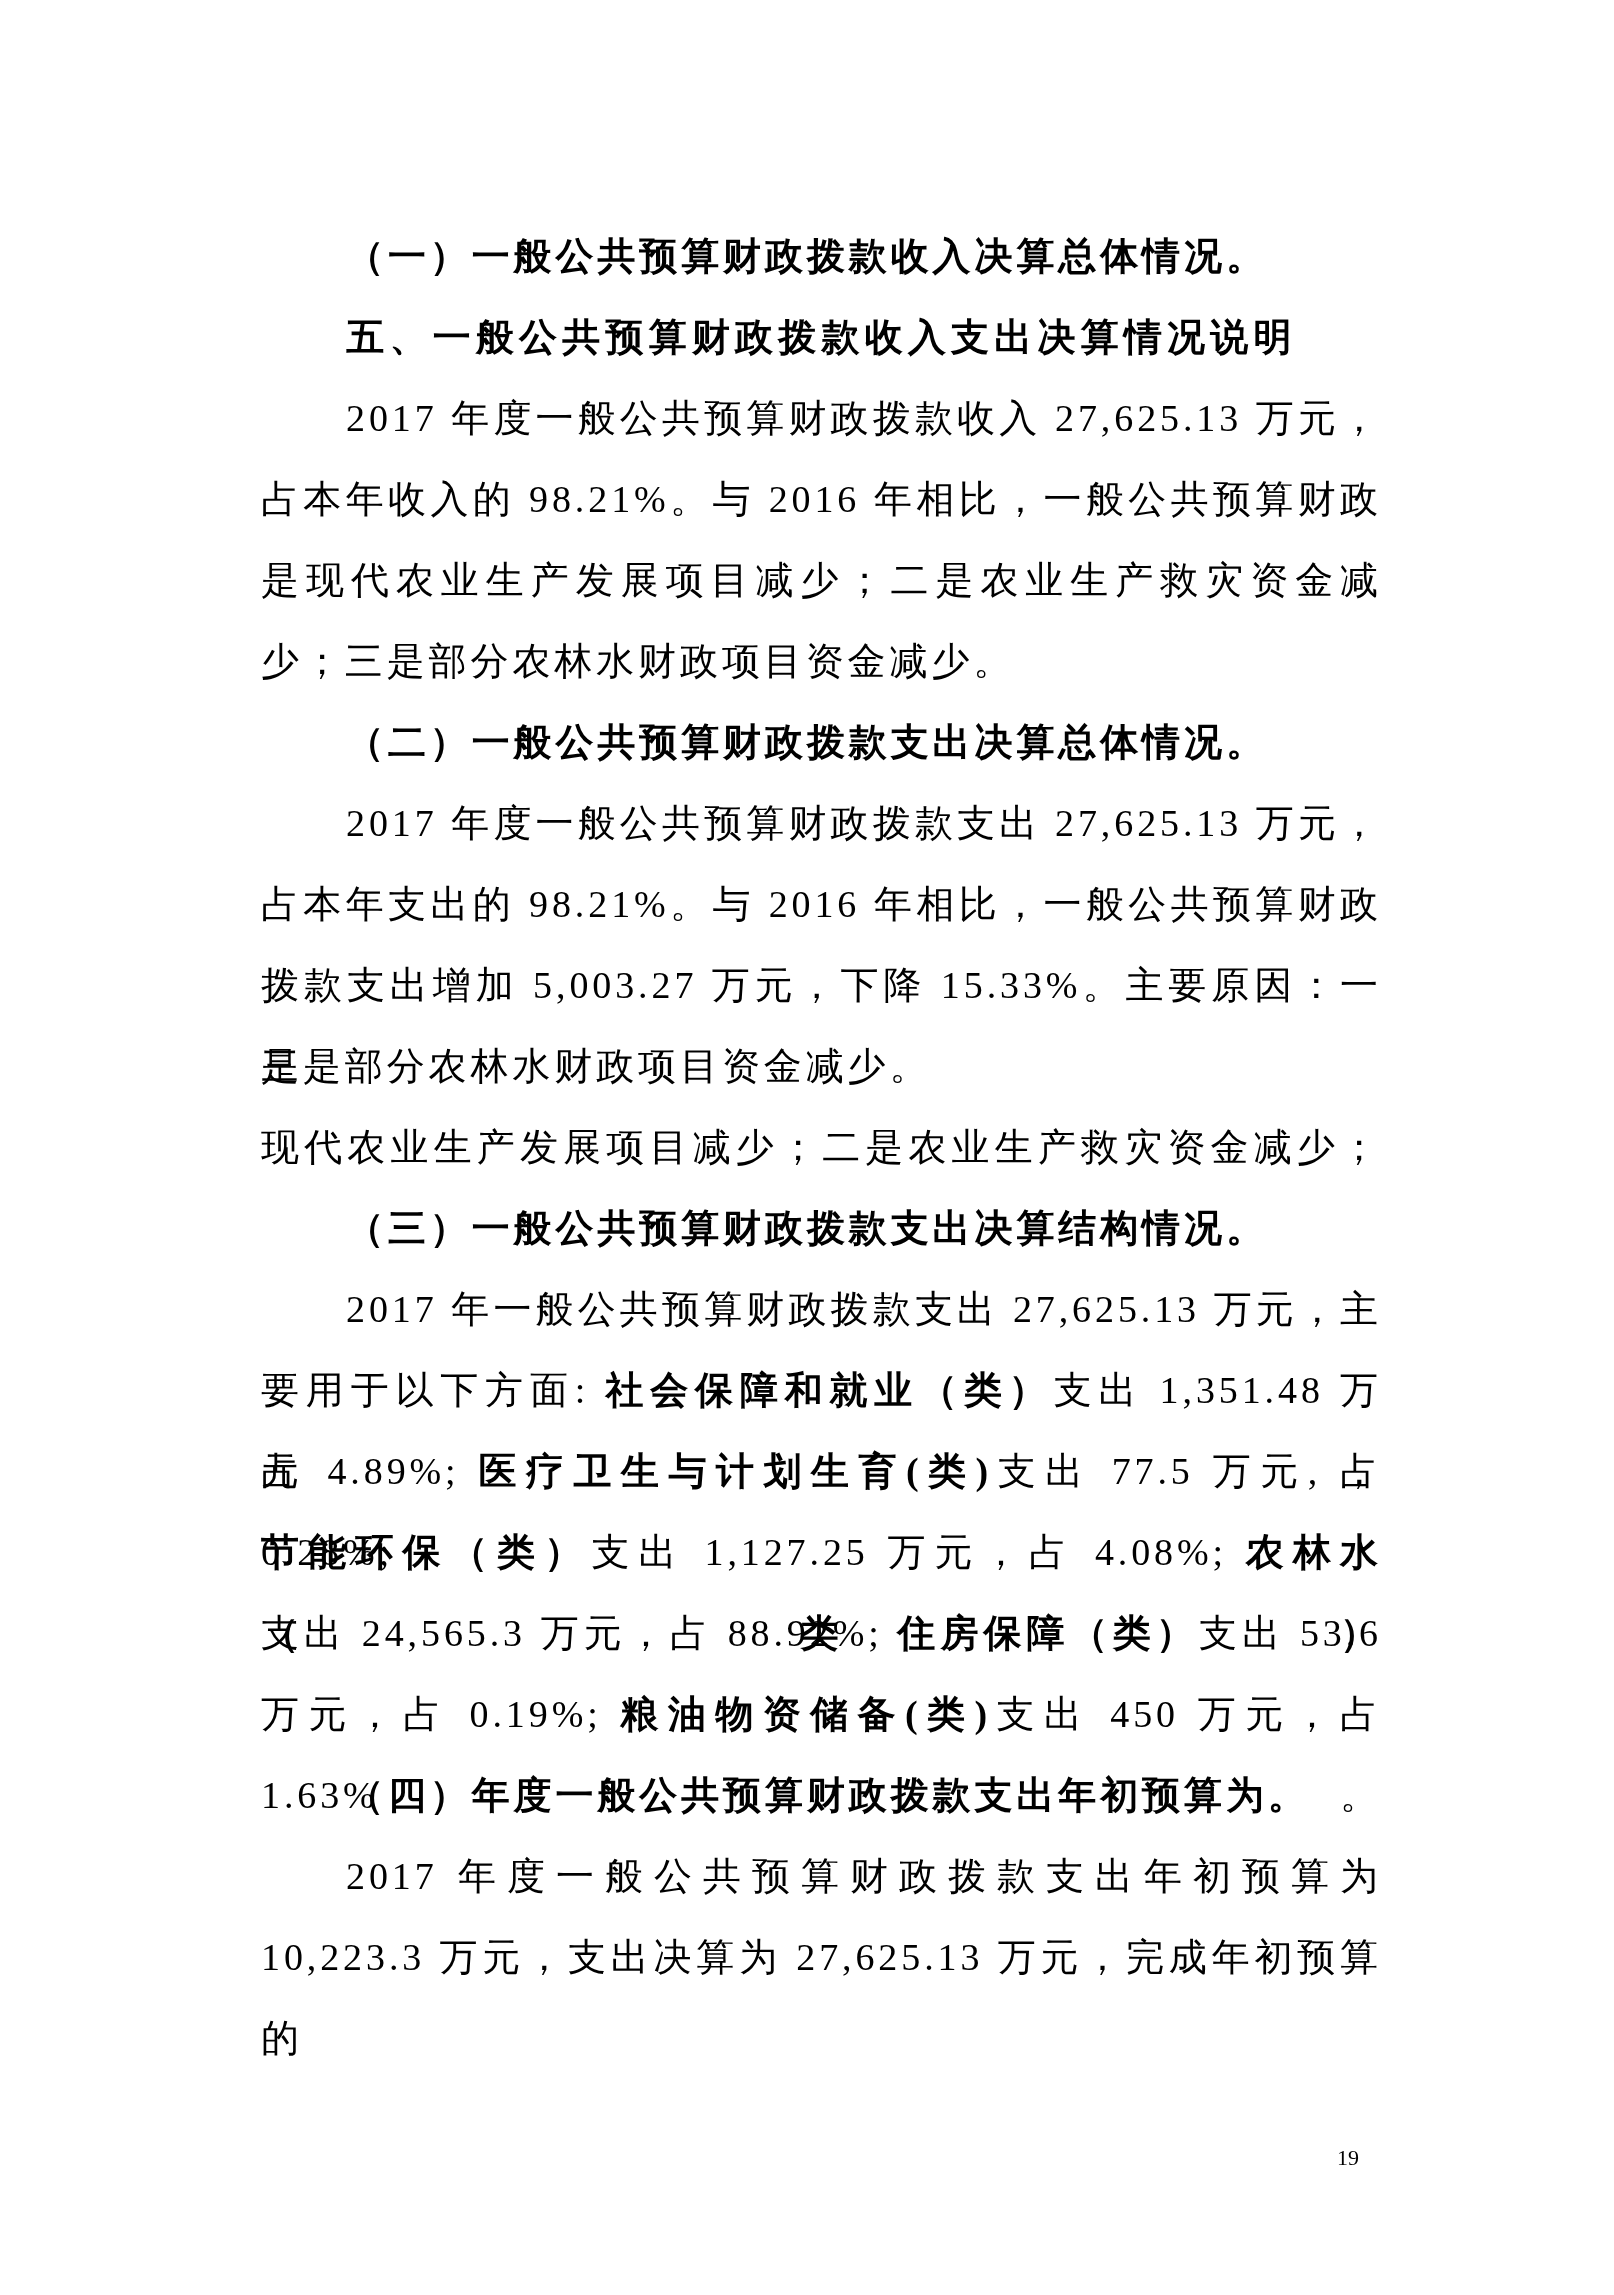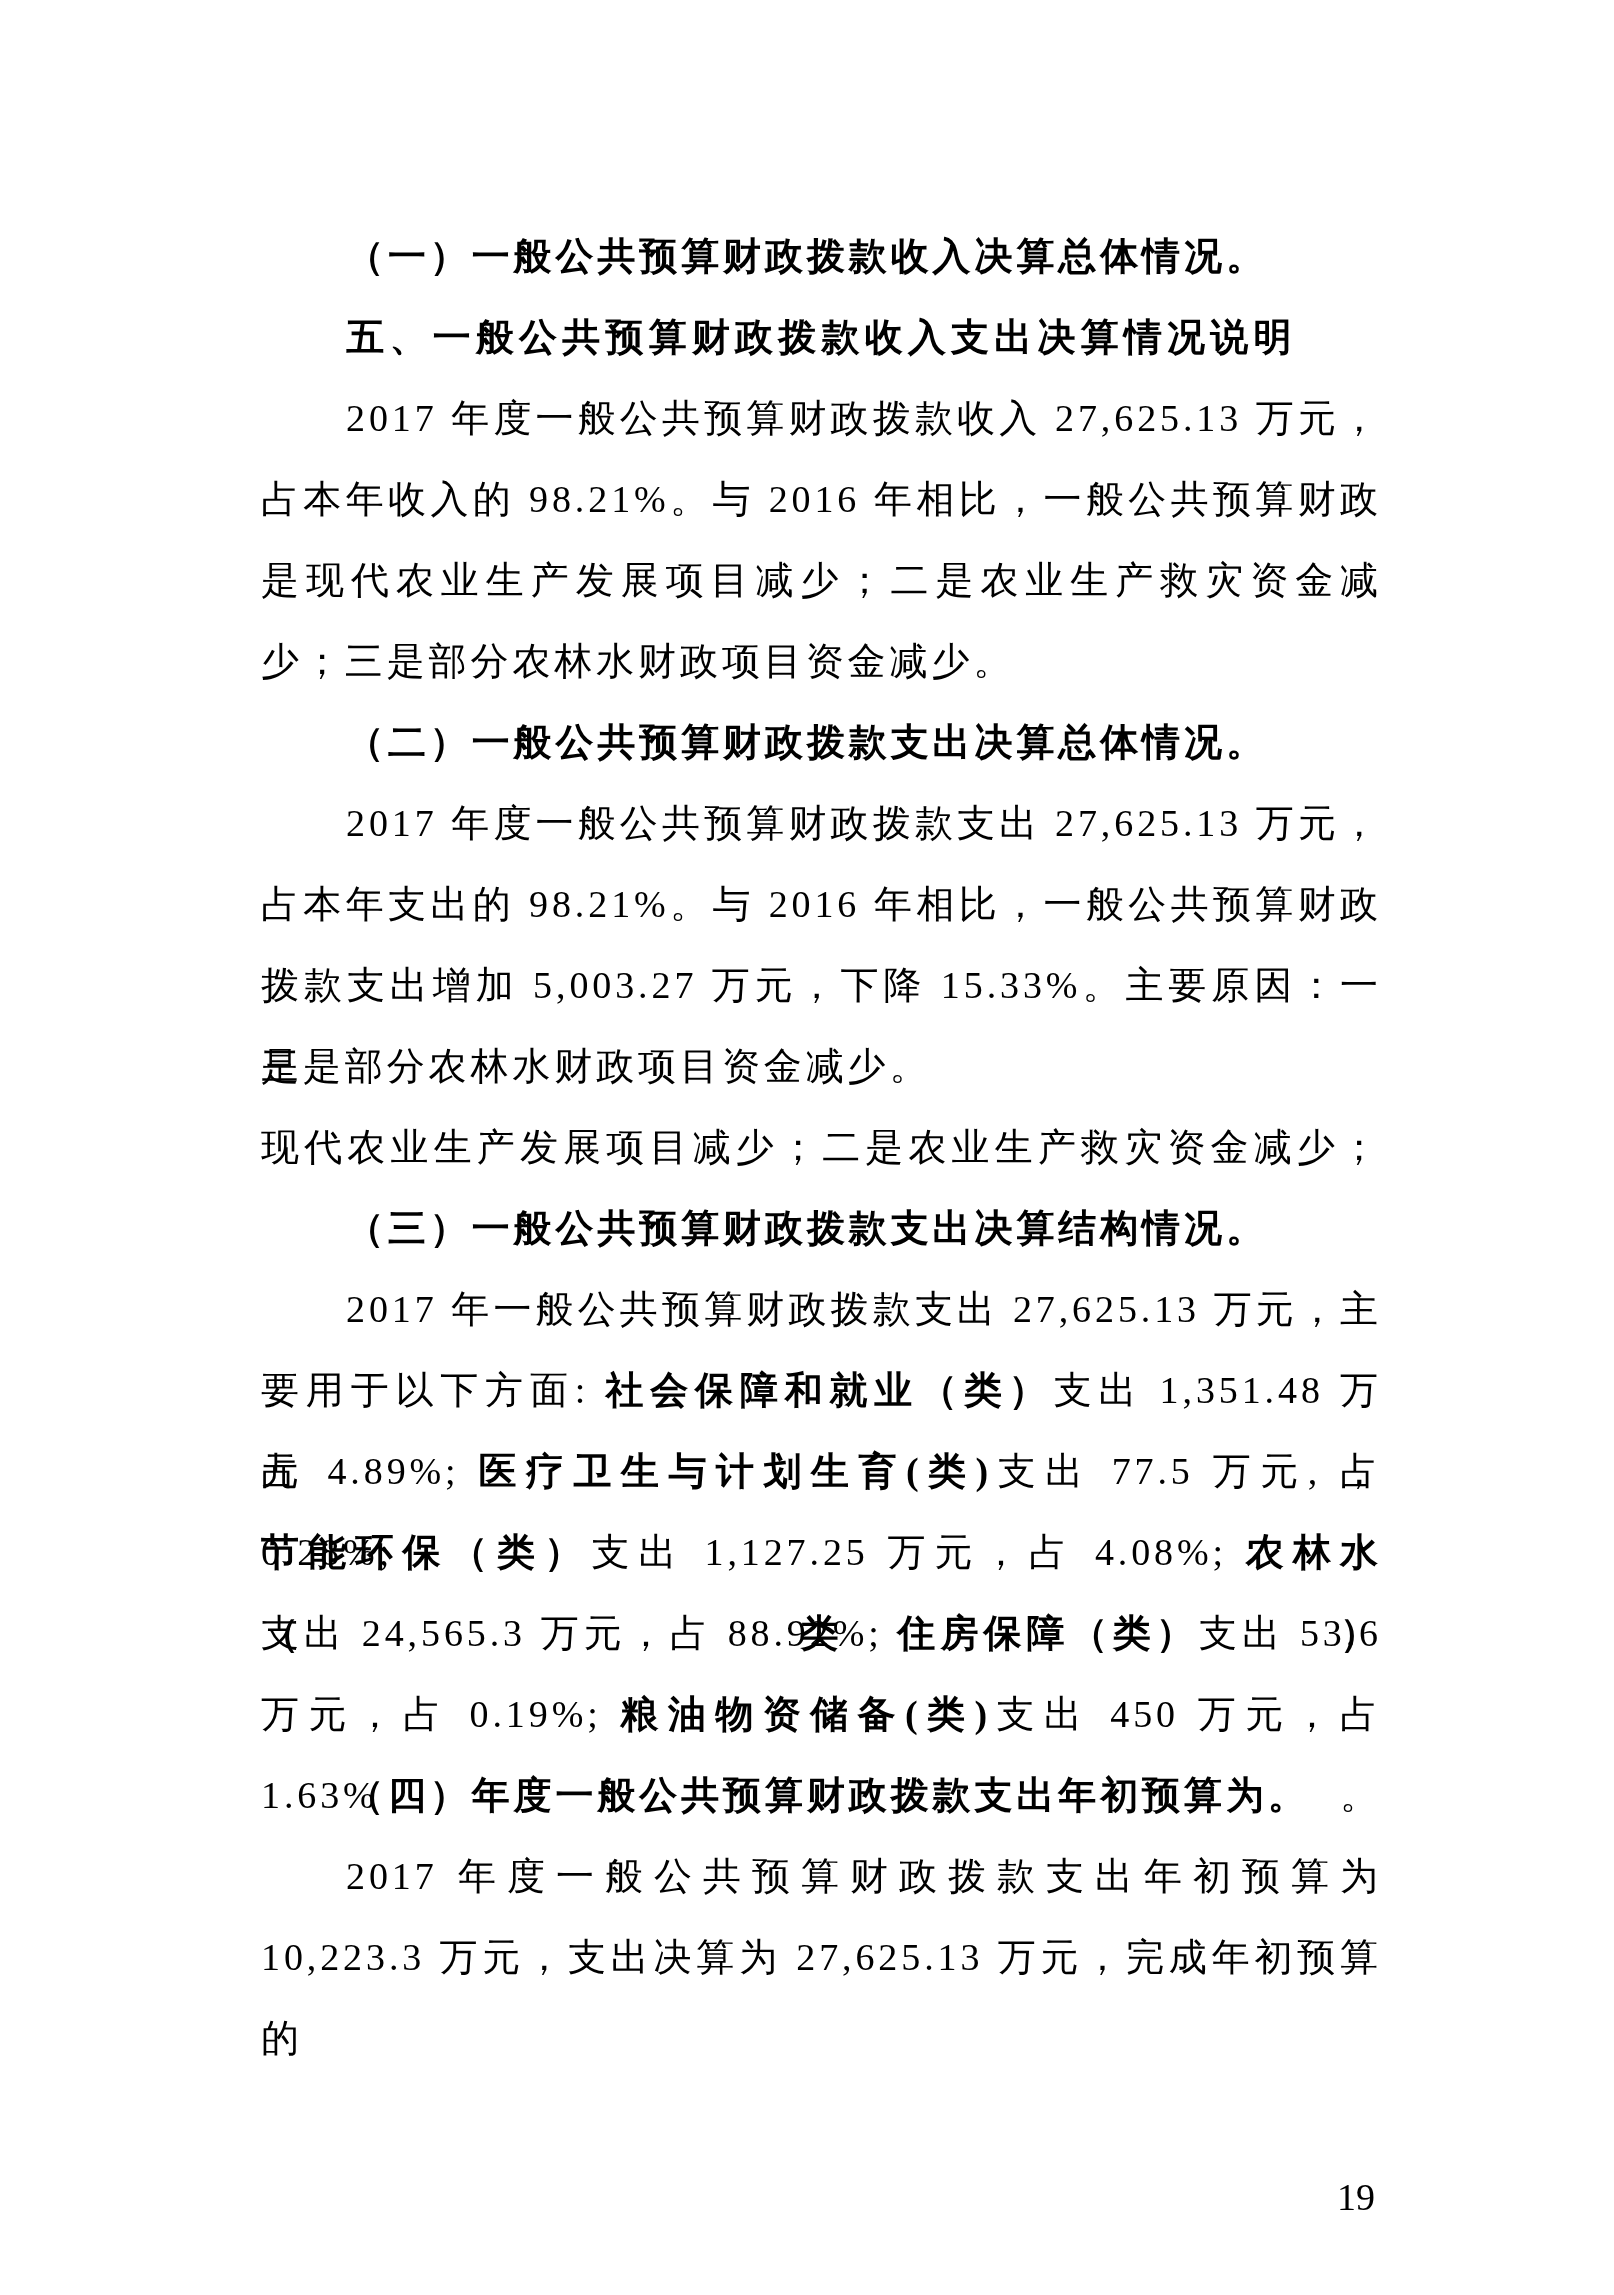--- a/index.html
+++ b/index.html
@@ -38,24 +38,23 @@
   }
   .heading {
     font-weight: 700;
     text-indent: 85px;
   }
   .b { font-weight: 700; }
   .pagenum {
     position: absolute;
     left: 1337px;
     top: 2138px;
-    font-size: 38px;
+    font-size: 22px;
     line-height: 39px;
     letter-spacing: 0;
-    margin-top: 40px;
   }
 </style>
 </head>
 <body>
 
 <div class="page">
   <div class="content">
 
     <div class="line heading">（一）一般公共预算财政拨款收入决算总体情况。</div>
 

